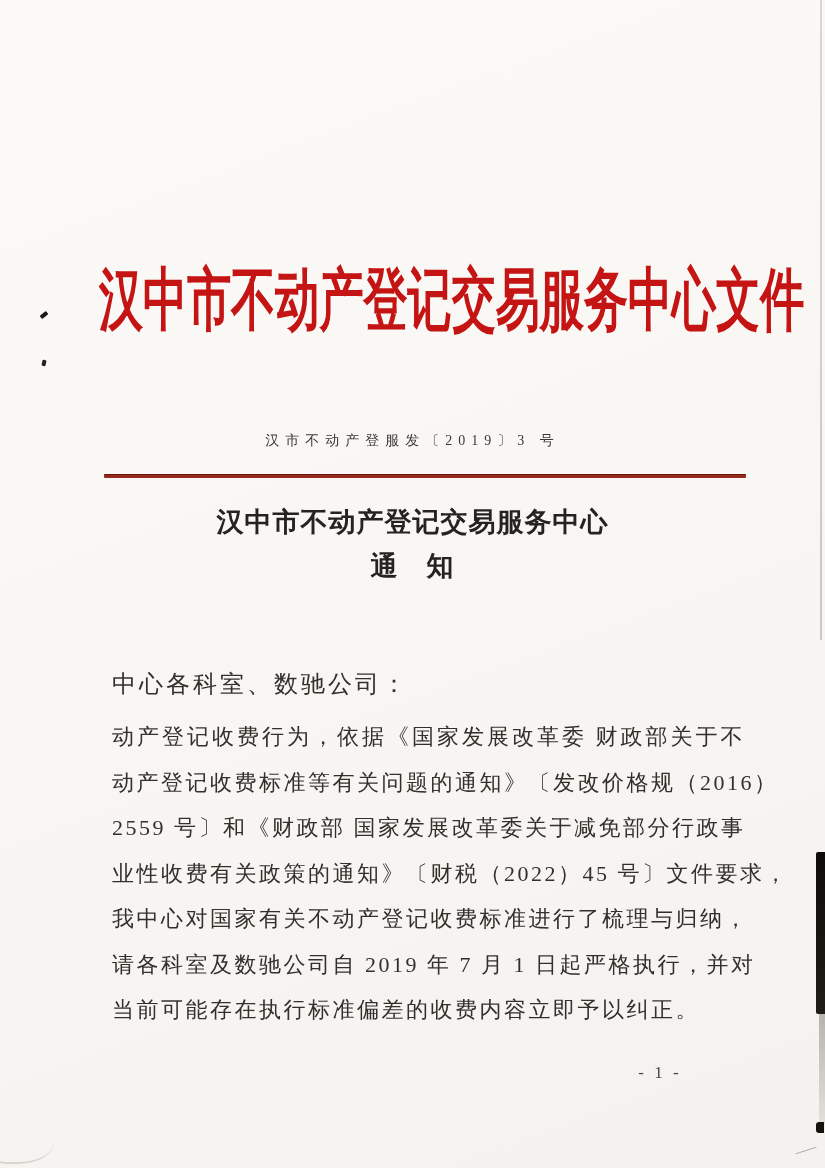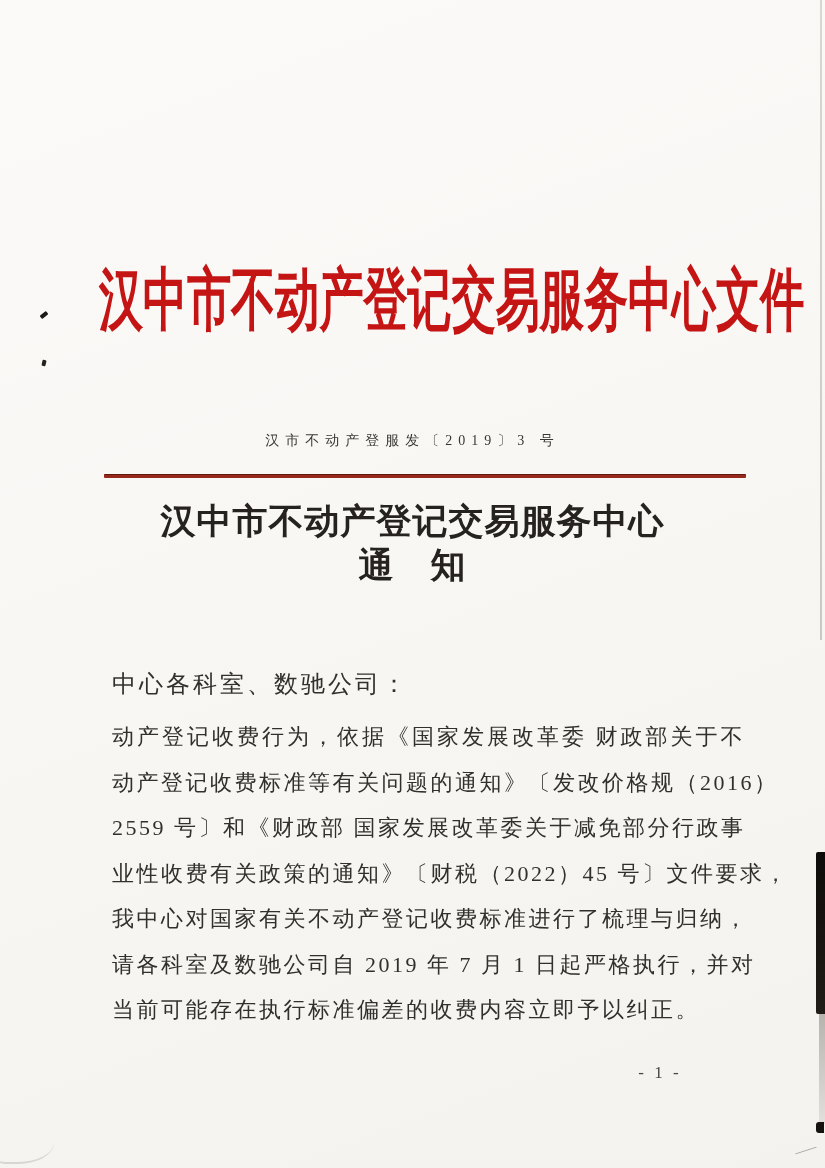--- a/index.html
+++ b/index.html
@@ -57,21 +57,21 @@
 
   
   .title-block {
     position: absolute;
     top: 500px;
     left: 60px;
     width: 705px;
     text-align: center;
     font-weight: 700;
     color: #26221f;
-    font-size: 35px;
+    font-size: 27px;
     line-height: 44px;
     letter-spacing: 1px;
   }
 
   
   .salutation {
     position: absolute;
     top: 668px;
     left: 112px;
     width: 640px;

